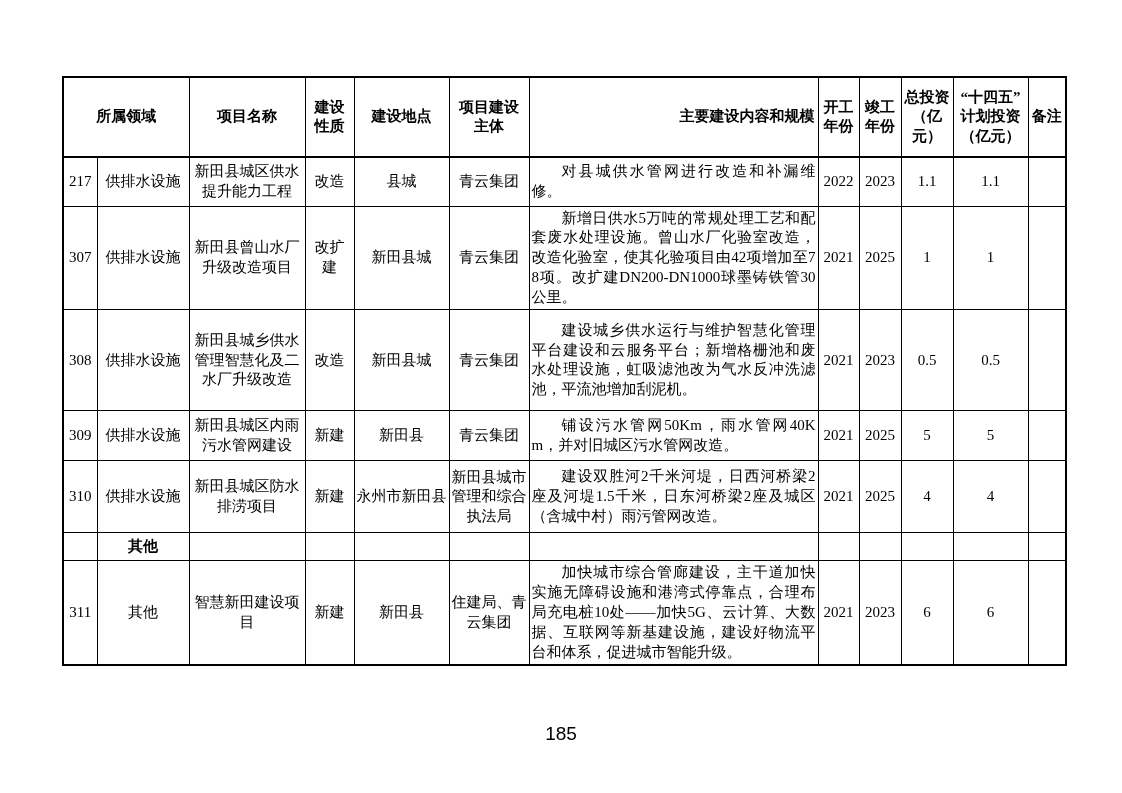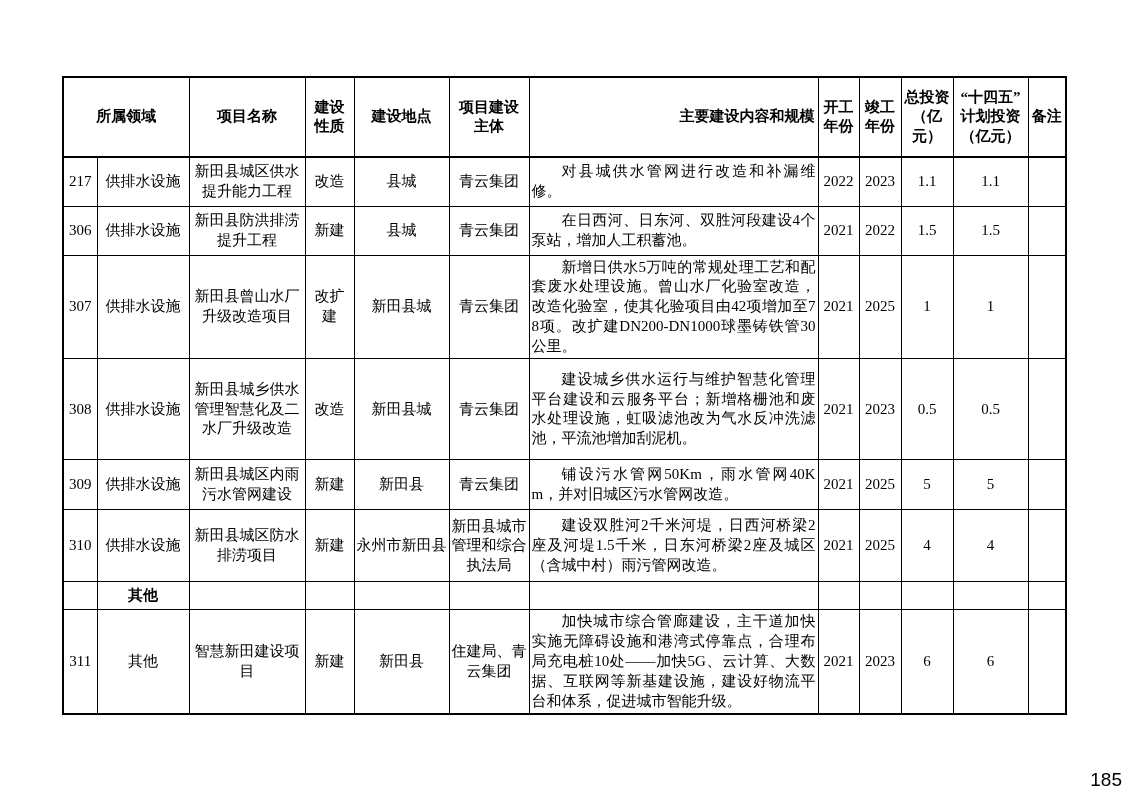--- a/index.html
+++ b/index.html
@@ -62,25 +62,24 @@
   }
   td.c-section {
     font-weight: bold;
     font-size: 15px;
   }
   .page-number {
     position: absolute;
     left: 0;
     top: 723px;
     width: 1122px;
-    text-align: right;
+    text-align: center;
     font-family: "Liberation Sans", "DejaVu Sans", sans-serif;
     font-size: 19px;
     color: #000;
-    margin-top: 46px;
   }
 </style>
 </head>
 <body>
 
 <div class="page">
 
   <table class="t">
     <colgroup>
       <col style="width:34px">
@@ -122,34 +121,20 @@
         <td>县城</td>
         <td>青云集团</td>
         <td class="c-content">对县城供水管网进行改造和补漏维修。</td>
         <td class="c-year">2022</td>
         <td class="c-year">2023</td>
         <td class="c-money">1.1</td>
         <td class="c-money">1.1</td>
         <td></td>
       </tr>
 
-      <tr style="height:49px">
-        <td class="c-num">306</td>
-        <td>供排水设施</td>
-        <td>新田县防洪排涝提升工程</td>
-        <td>新建</td>
-        <td>县城</td>
-        <td>青云集团</td>
-        <td class="c-content">在日西河、日东河、双胜河段建设4个泵站，增加人工积蓄池。</td>
-        <td class="c-year">2021</td>
-        <td class="c-year">2022</td>
-        <td class="c-money">1.5</td>
-        <td class="c-money">1.5</td>
-        <td></td>
-      </tr>
 
       <tr style="height:89px">
         <td class="c-num">307</td>
         <td>供排水设施</td>
         <td>新田县曾山水厂升级改造项目</td>
         <td>改扩建</td>
         <td>新田县城</td>
         <td>青云集团</td>
         <td class="c-content">新增日供水5万吨的常规处理工艺和配套废水处理设施。曾山水厂化验室改造，改造化验室，使其化验项目由42项增加至78项。改扩建DN200-DN1000球墨铸铁管30公里。</td>
         <td class="c-year">2021</td>

